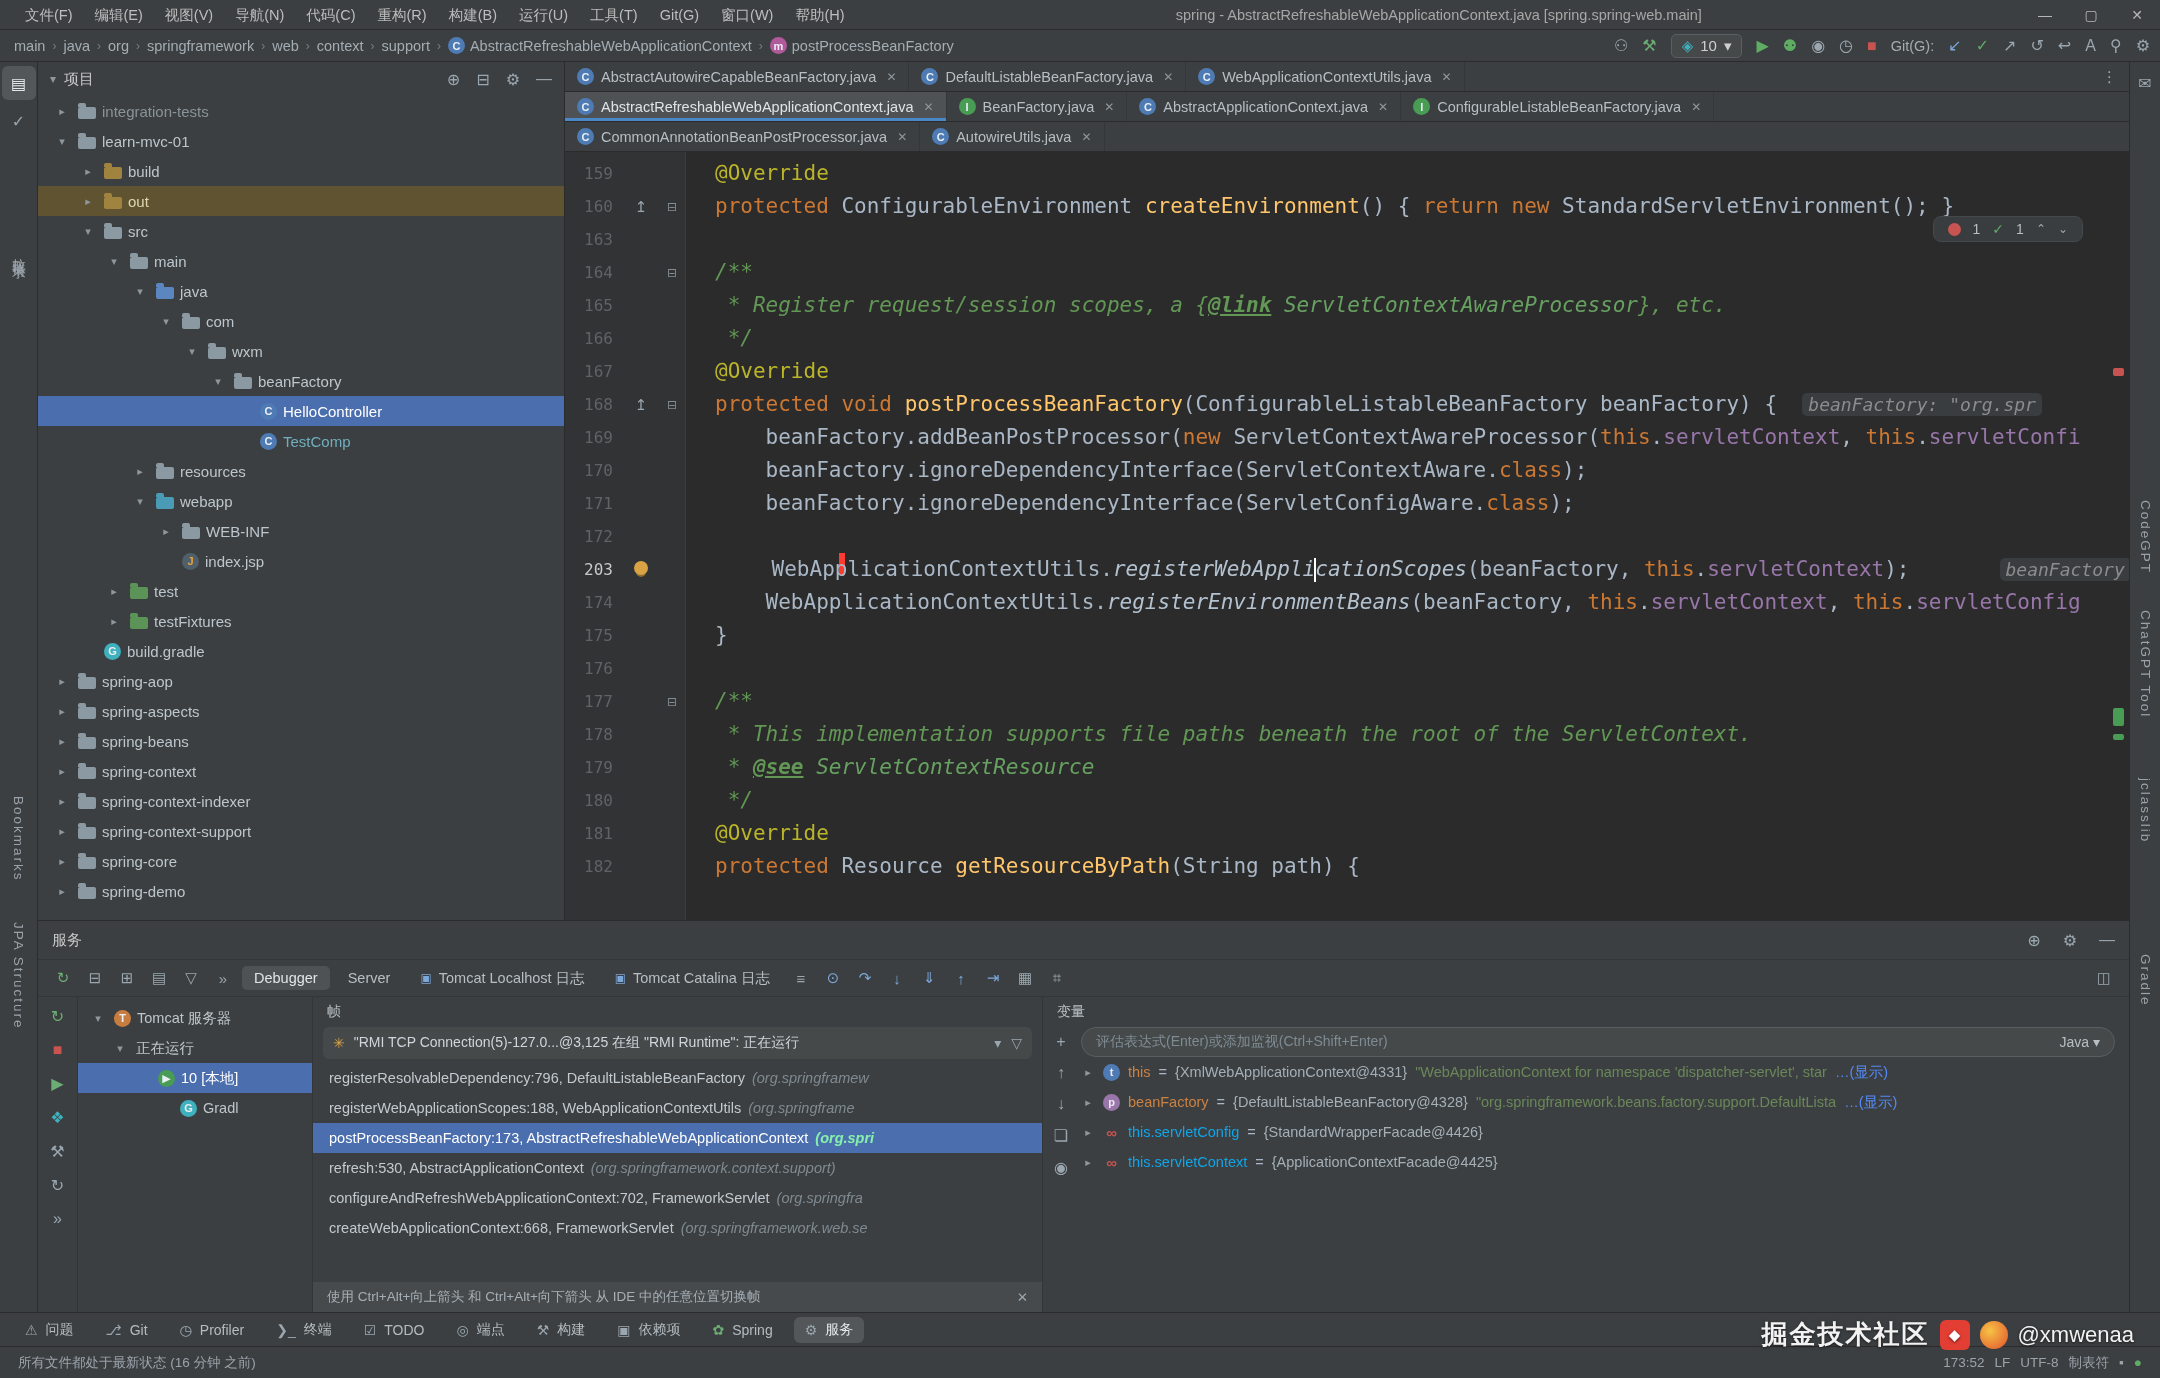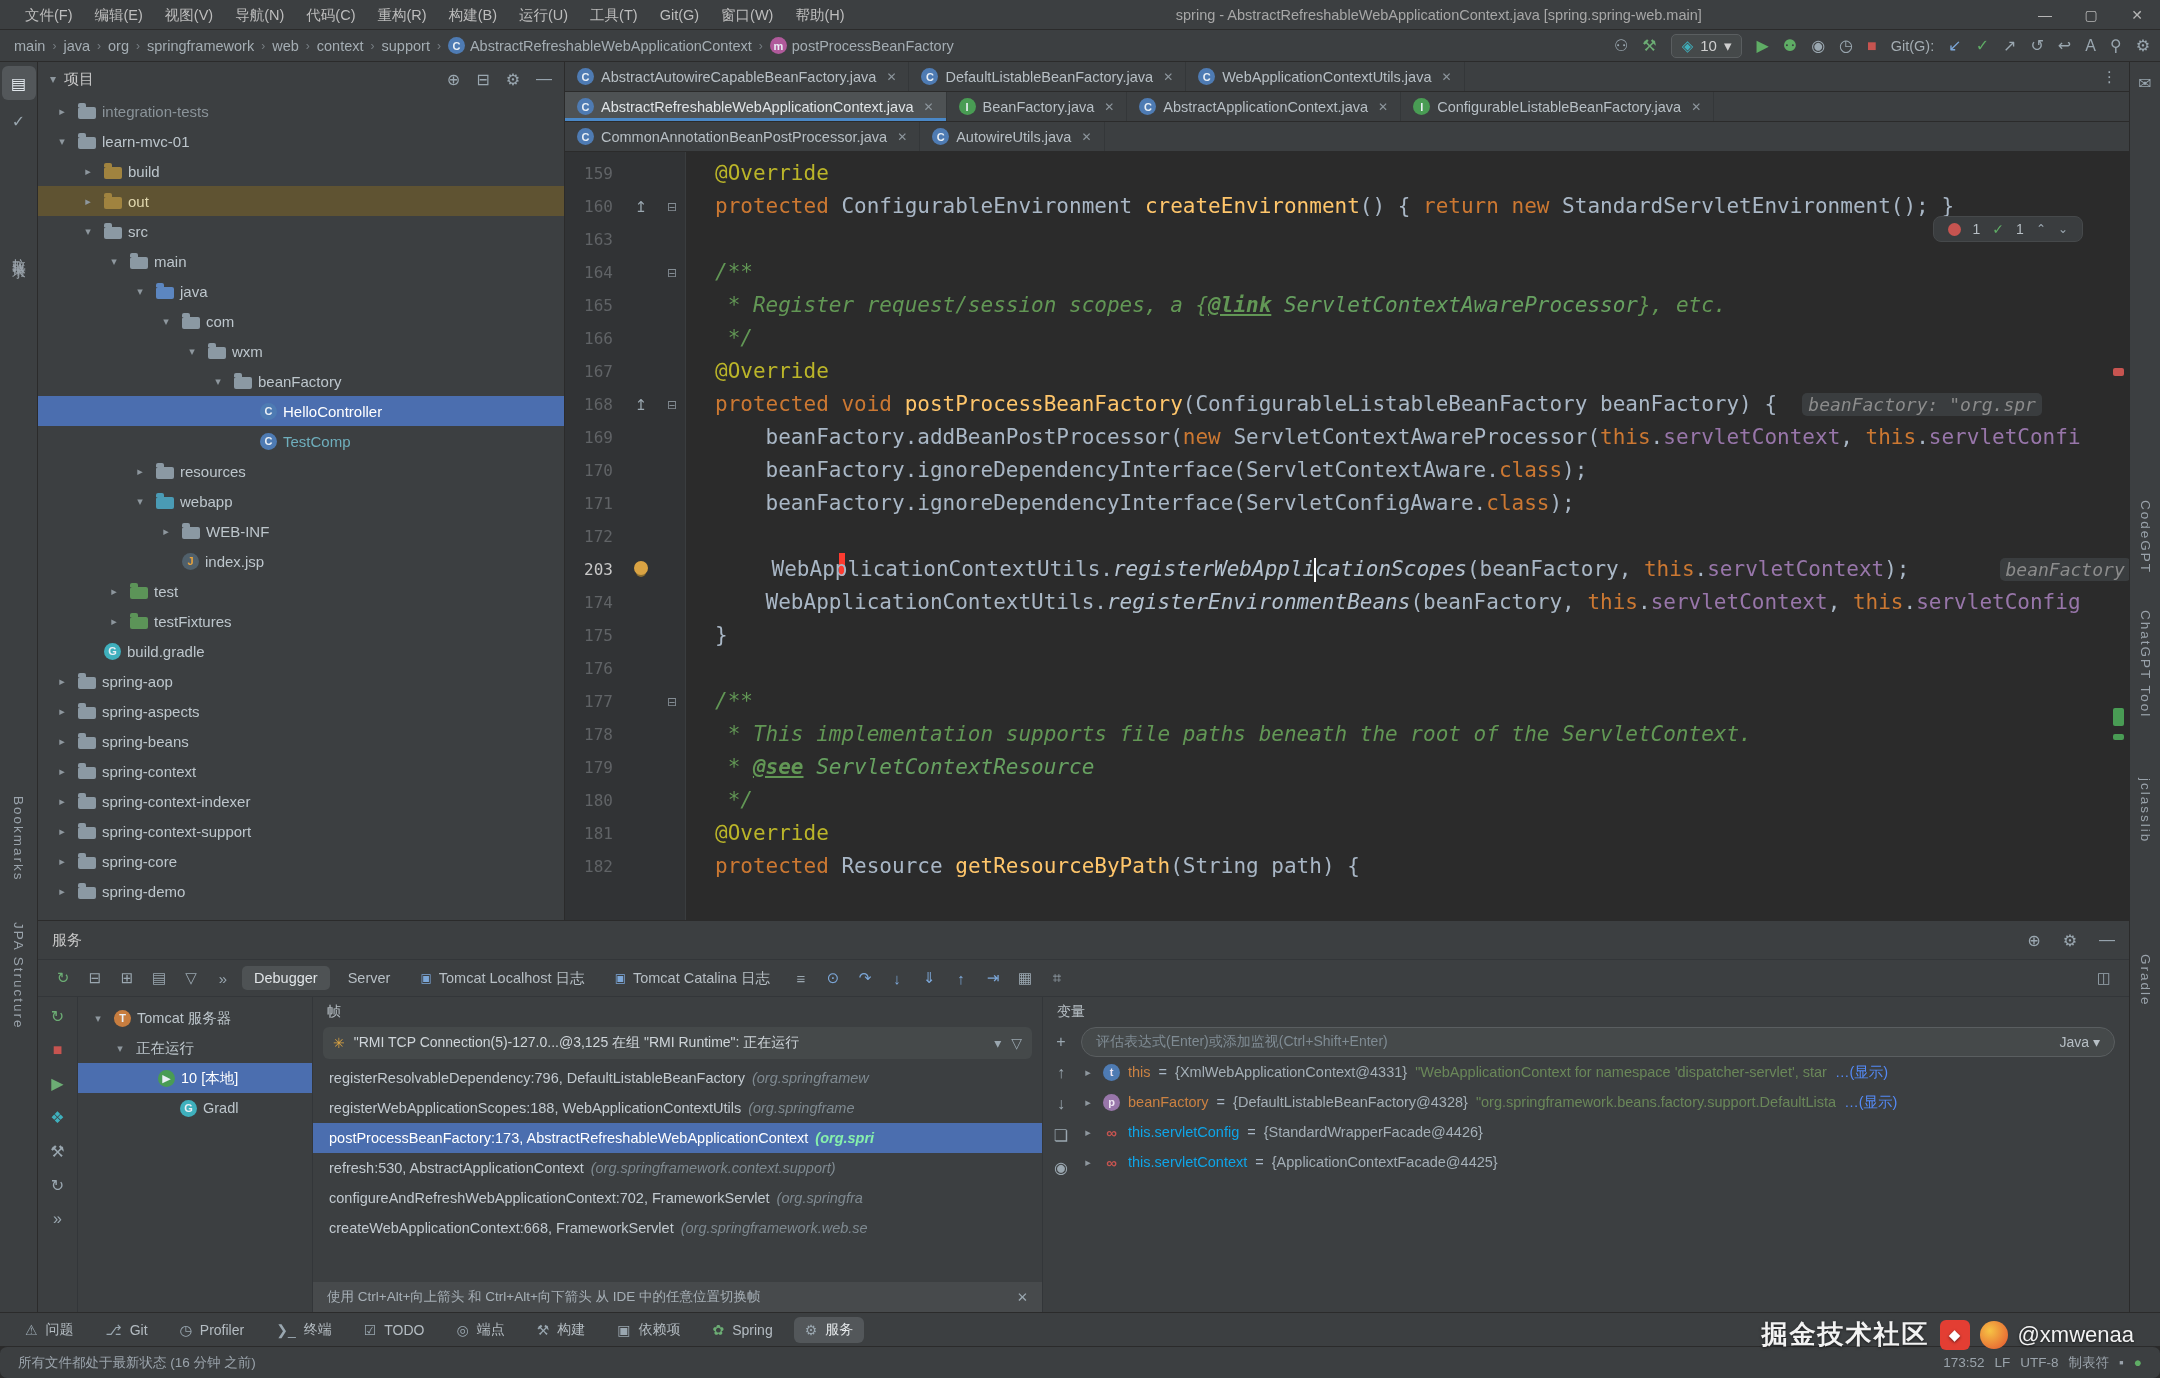--- a/index.html
+++ b/index.html
@@ -185,21 +185,21 @@
   .vi-w { background:transparent; color:#c75450; font-size:15px; }
 
   
   .bottombar { height:34px; background:#3c3f41; border-top:1px solid #2b2b2b;
     display:flex; align-items:center; padding:0 14px; gap:10px; }
   .bitem { display:flex; align-items:center; gap:8px; padding:4px 11px; border-radius:6px;
     color:#b4bcc2; font-size:14px; white-space:nowrap; }
   .bitem.active { background:#53575a; color:#e6e9eb; }
   .bitem .bico { font-size:14px; color:#9aa7b0; }
   .statusbar { height:32px; background:#3c3f41; border-top:1px solid #2b2b2b;
-    display:flex; align-items:center; padding:0 18px; color:#9aa3ab; font-size:13.5px;border-radius:7px; }
+    display:flex; align-items:center; padding:0 18px; color:#9aa3ab; font-size:13.5px; }
   .statusright { margin-left:auto; display:flex; align-items:center; }
   .sitem { margin-left:10px; }
 
   .watermark { position:absolute; right:26px; bottom:26px; display:flex; align-items:center;
     gap:10px; z-index:60; text-shadow:0 1px 3px rgba(0,0,0,.6); }
   .wm-brand { color:#f2f2f2; font-size:26px; font-weight:bold; letter-spacing:2px; }
   .wm-badge { width:30px; height:30px; background:#e33e33; border-radius:6px; color:#fff;
     display:flex; align-items:center; justify-content:center; font-size:15px; }
   .wm-seal { width:28px; height:28px; border-radius:50%;
     background:radial-gradient(circle at 35% 35%, #f6c344, #e3512f); }

